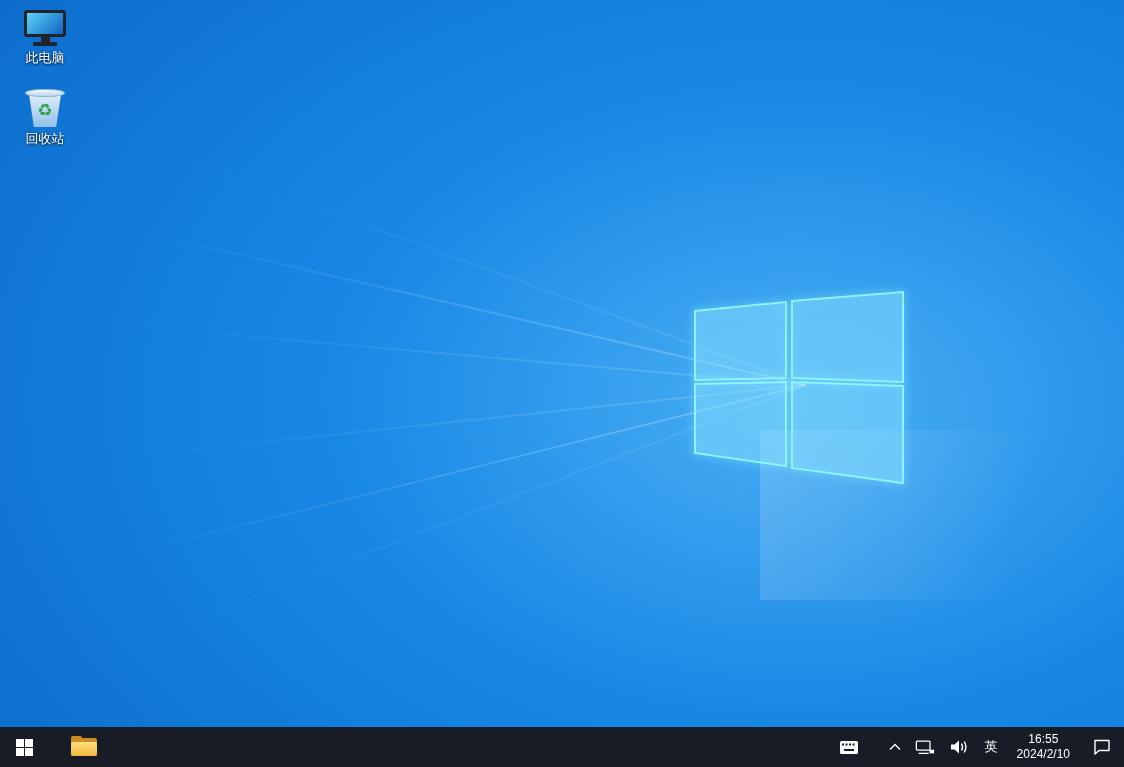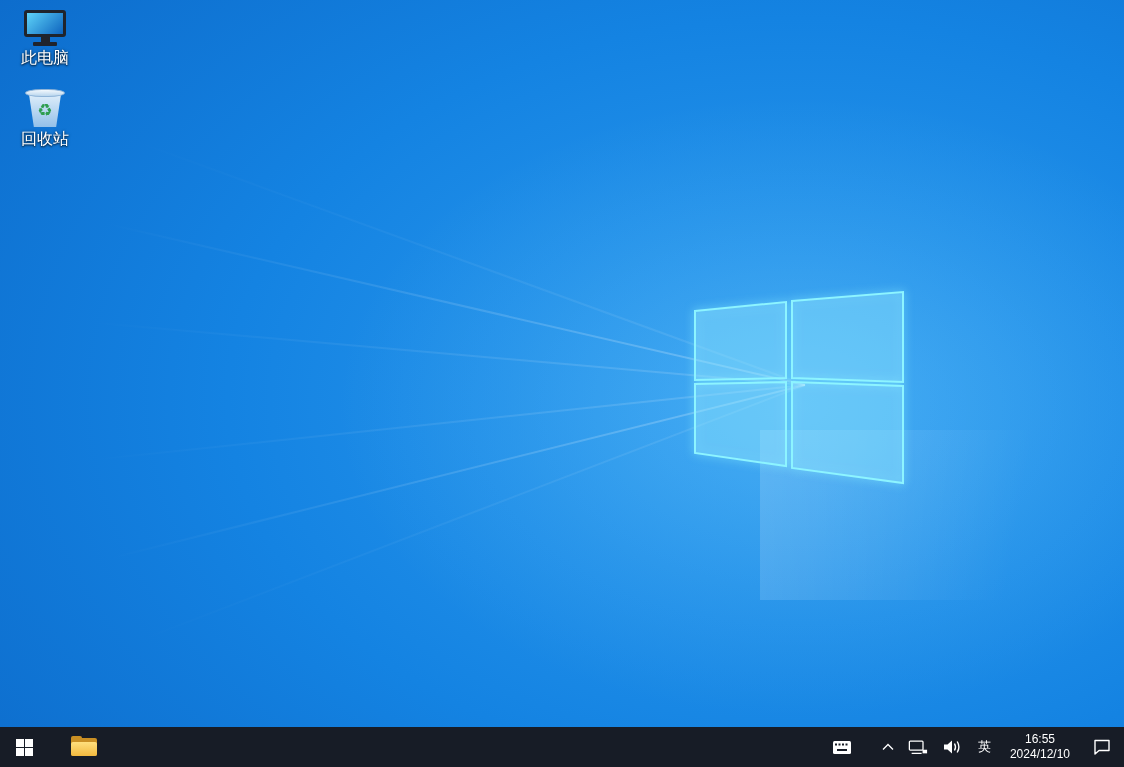--- a/index.html
+++ b/index.html
@@ -21,21 +21,21 @@
   .floorglow{position:absolute;left:760px;top:430px;width:364px;height:170px;pointer-events:none;
     background:linear-gradient(100deg, rgba(255,255,255,.16), rgba(255,255,255,0) 70%);}
 
   .winlogo{position:absolute;left:691px;top:287px;width:216px;height:200px;pointer-events:none;
     filter:drop-shadow(0 0 5px rgba(140,240,255,.85));}
   .winlogo polygon{fill:rgba(150,225,255,.28);stroke:#8df4ff;stroke-width:2;}
 
   
   .icon-col{position:absolute;left:6px;top:10px;display:flex;flex-direction:column;gap:24px;}
   .desk-icon{width:78px;display:flex;flex-direction:column;align-items:center;gap:5px;cursor:pointer;}
-  .desk-label{color:#fff;font-size:16px;line-height:14px;text-align:center;
+  .desk-label{color:#fff;font-size:13px;line-height:14px;text-align:center;
     text-shadow:0 1px 2px rgba(0,0,0,.8), 0 0 3px rgba(0,0,0,.5);}
 
   .pc-icon{display:flex;flex-direction:column;align-items:center;}
   .pc-screen{width:42px;height:27px;border:3px solid #20242c;border-radius:3px;box-sizing:border-box;
     background:linear-gradient(135deg,#5ed3f8,#0d63be);}
   .pc-neck{width:9px;height:5px;background:#20242c;}
   .pc-base{width:24px;height:4px;background:#20242c;border-radius:1px;}
 
   .bin-icon{display:flex;flex-direction:column;align-items:center;}
   .bin-rim{width:40px;height:8px;background:linear-gradient(#f2f8fd,#b9d6ee);border:1px solid #8fb4d8;
@@ -175,21 +175,21 @@
           <path d="M15.2 2.5 q3.4 5.5 0 11" stroke="#fff" stroke-width="1.4" fill="none"></path>
         </svg>
       </div>
 
       <div class="tray-item ime">
         <span>英</span>
       </div>
 
       <div class="tray-item clock">
         <div>16:55</div>
-        <div>2024/12/10</div>
+        <div>2024/2/10</div>
       </div>
 
       <div class="tray-item action-center">
         <svg width="18" height="16" viewBox="0 0 18 16">
           <path d="M2 1.5 h14 v10 h-10 l-4 3.5 Z" stroke="#fff" stroke-width="1.4" fill="none" stroke-linejoin="round"></path>
         </svg>
       </div>
 
     </div>
   </div>

